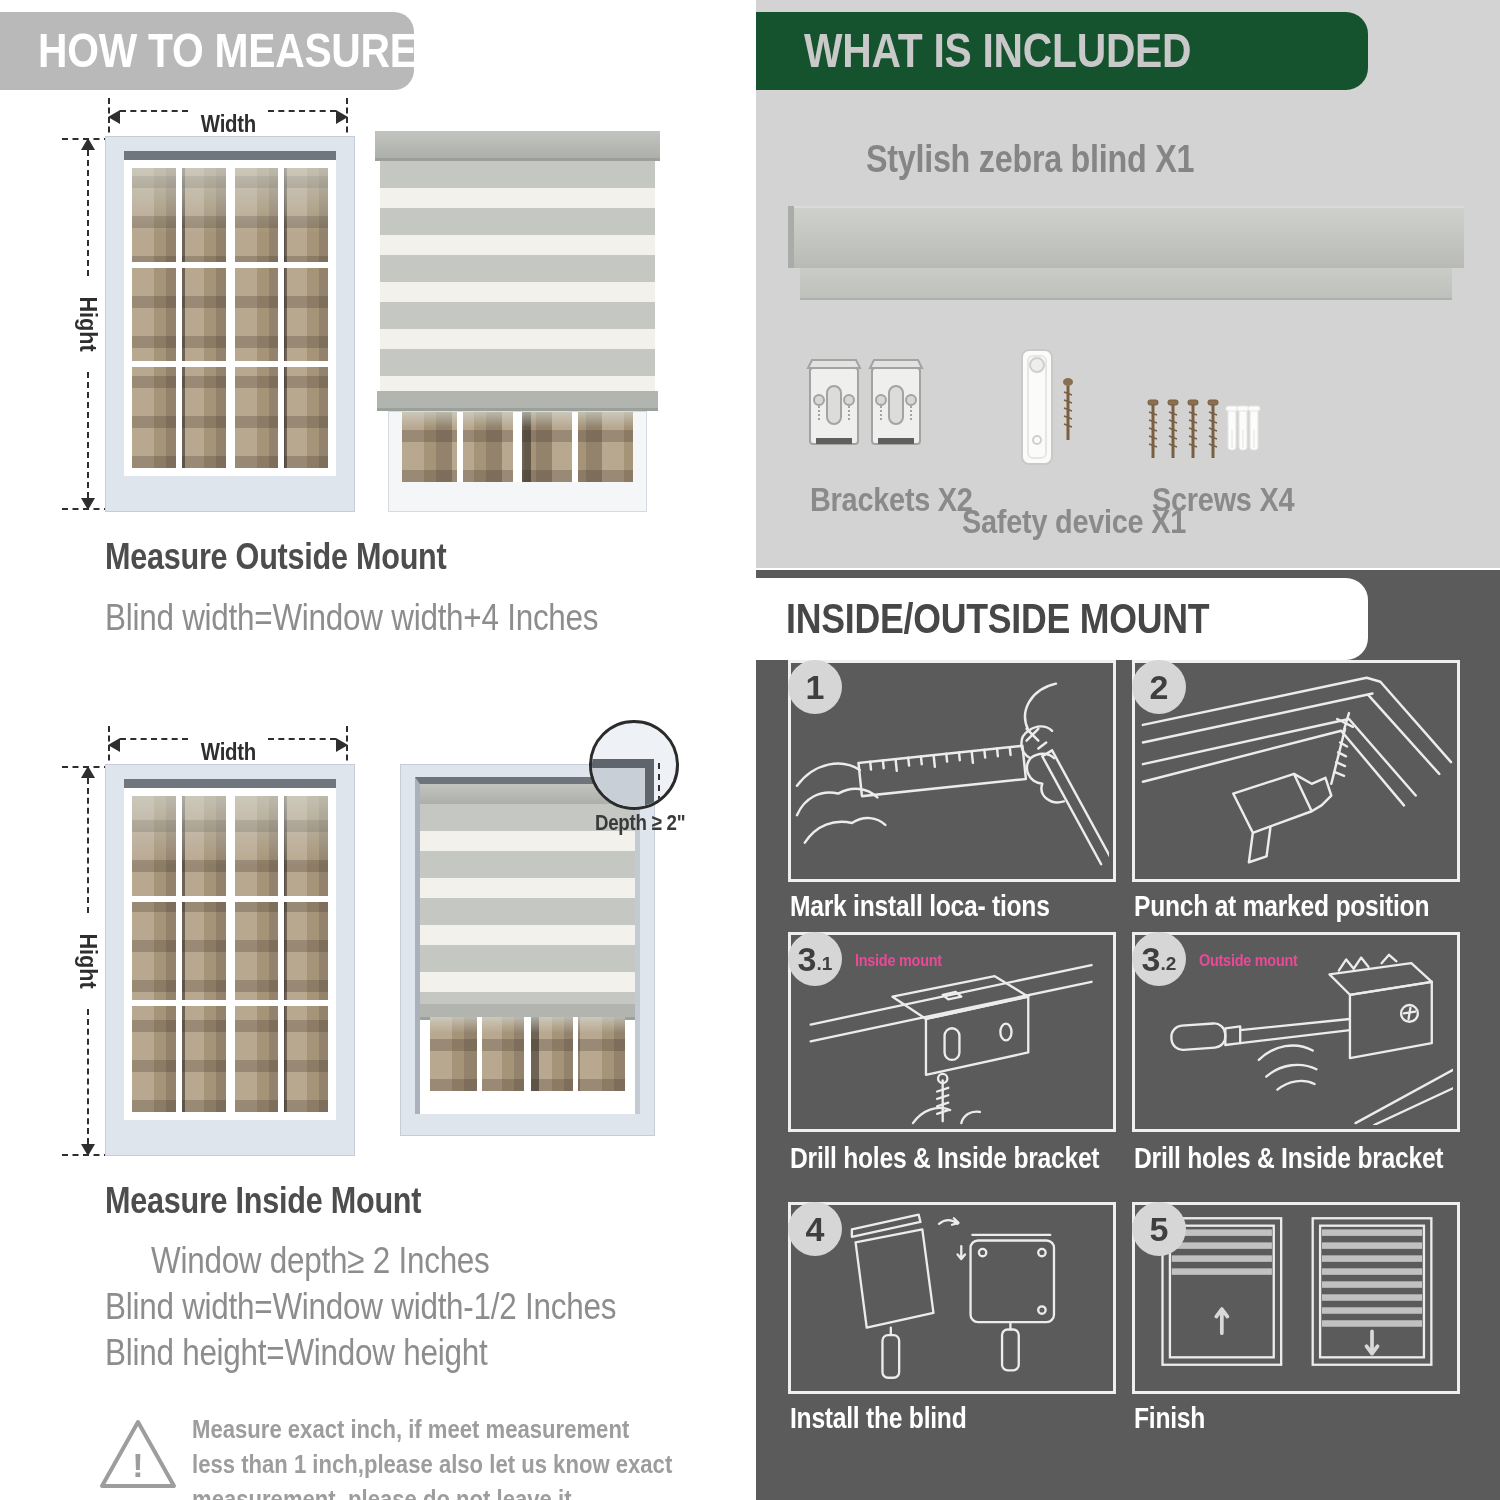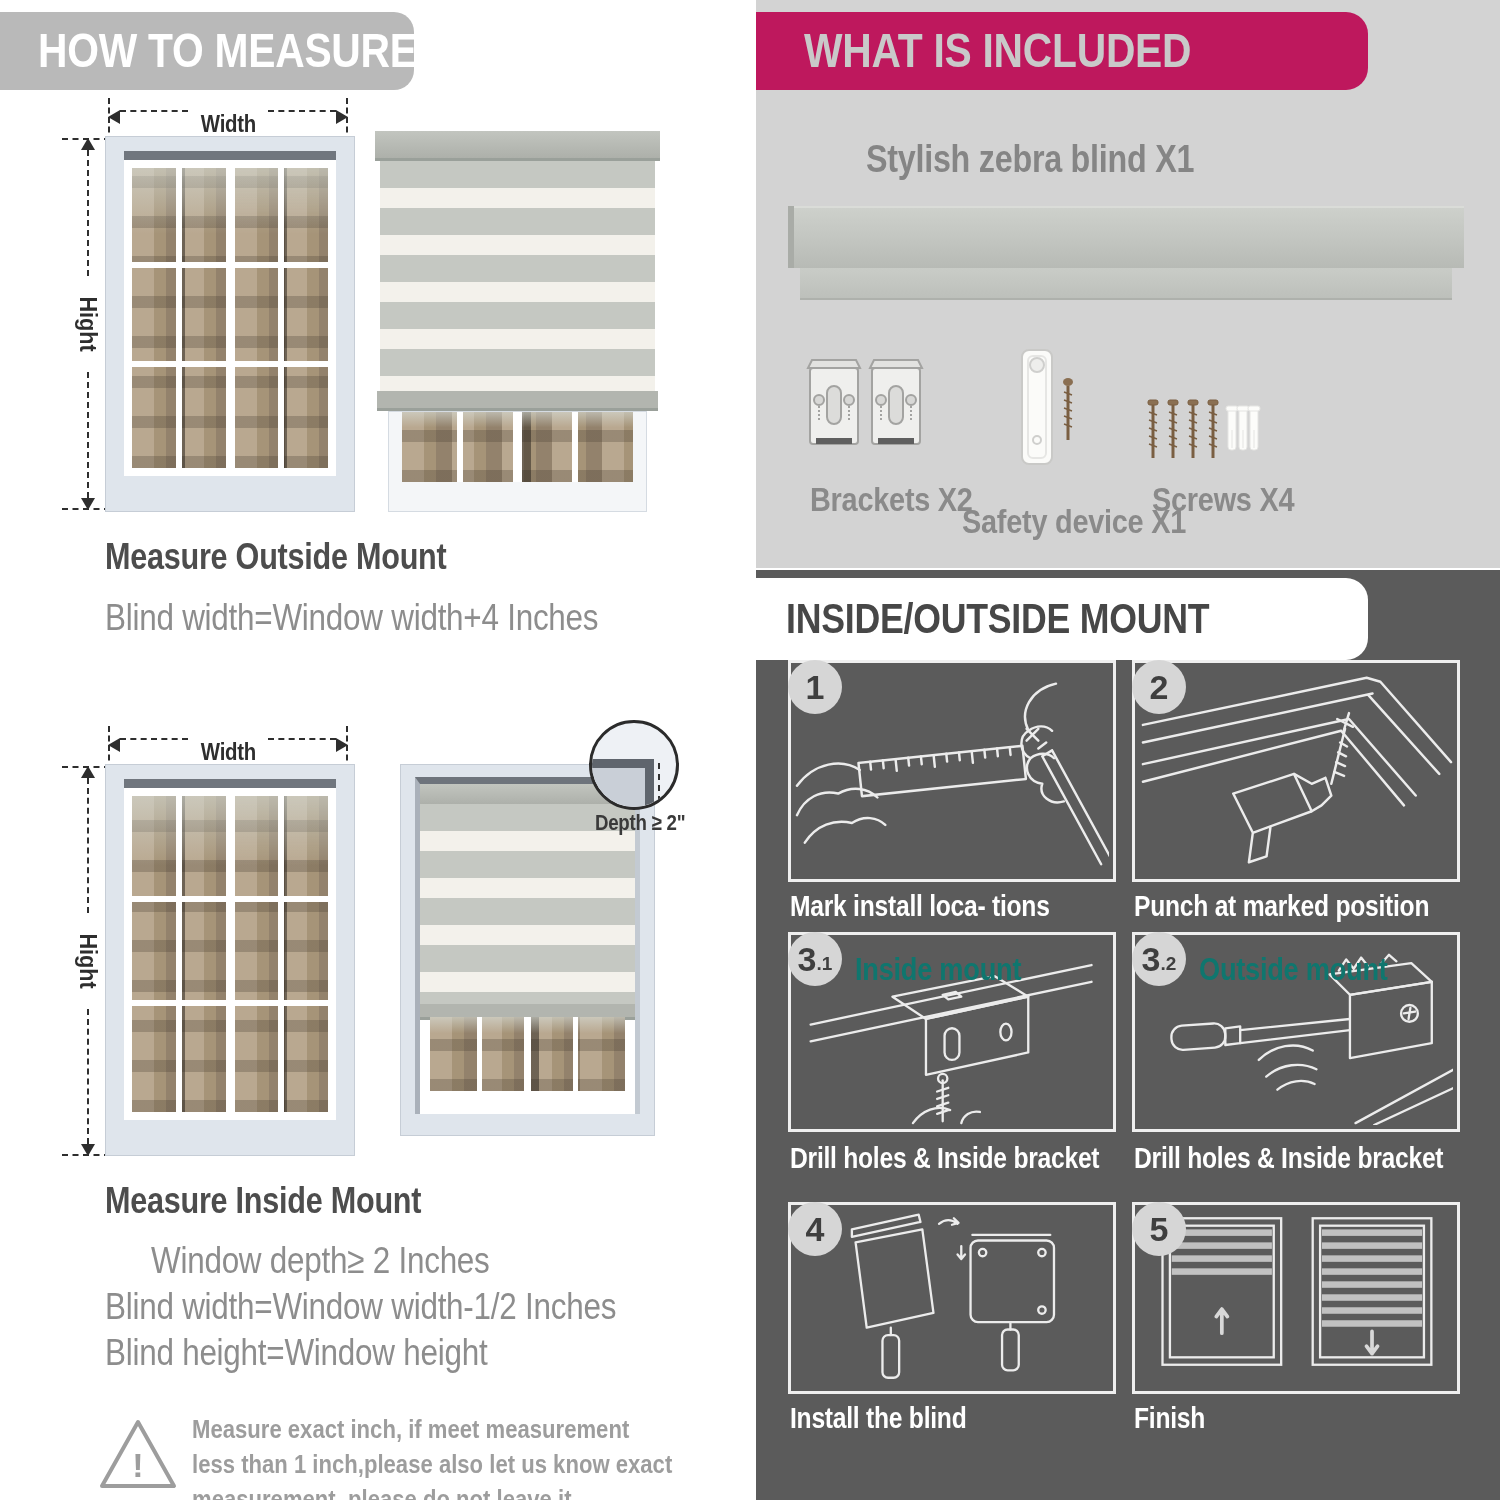--- a/index.html
+++ b/index.html
@@ -5,21 +5,21 @@
   html,body{margin:0;padding:0;background:#ffffff;}
   #canvas{position:relative;width:1500px;height:1500px;background:#ffffff;overflow:hidden;
           font-family:"Liberation Sans", sans-serif;}
   .abs{position:absolute;}
   .cond{display:inline-block;transform:scaleX(.85);transform-origin:0 50%;white-space:nowrap;letter-spacing:-.3px;}
   .condc{display:inline-block;transform:scaleX(.85);transform-origin:50% 50%;white-space:nowrap;letter-spacing:-.3px;}
 
   
   .hdr-left{left:0;top:12px;width:414px;height:78px;background:#b9b9b9;border-radius:0 20px 20px 0;
             color:#fff;font-weight:bold;font-size:48px;line-height:78px;padding-left:38px;box-sizing:border-box;}
-  .hdr-included{left:756px;top:12px;width:612px;height:78px;background:#be185d;border-radius:0 22px 22px 0;
+  .hdr-included{left:756px;top:12px;width:612px;height:78px;background:#14532d;border-radius:0 22px 22px 0;
             color:#c9c9c9;font-weight:bold;font-size:48px;line-height:78px;padding-left:48px;box-sizing:border-box;}
   .hdr-mount{left:756px;top:578px;width:612px;height:82px;background:#ffffff;border-radius:0 22px 22px 0;
             color:#474747;font-weight:bold;font-size:42px;line-height:82px;padding-left:30px;box-sizing:border-box;}
 
   
   .panel-top{left:756px;top:0;width:744px;height:568px;background:#d3d3d3;}
   .panel-dark{left:756px;top:570px;width:744px;height:930px;background:#5b5b5b;}
 
   
   .h-big{font-size:36px;font-weight:bold;color:#4d4d4d;}
@@ -78,21 +78,21 @@
   .blind-title{font-size:38px;font-weight:bold;color:#858585;text-align:center;}
   .cas-main{background:linear-gradient(180deg,#ced1cc 0%,#c2c5c0 55%,#b7bab5 100%);box-shadow:inset 6px 0 0 #a9aca7, inset 0 2px 0 #dadcd8;}
   .cas-sub{background:linear-gradient(180deg,#c9ccc7,#bcbfba);box-shadow:inset 0 -2px 0 #aeb1ac;}
 
   
   .stepbox{border:3px solid #efefef;box-sizing:border-box;}
   .stepnum{position:absolute;left:-3px;top:-3px;width:54px;height:54px;border-radius:50%;background:#d6d6d6;
            color:#3f3f3f;display:flex;align-items:center;justify-content:center;font-weight:bold;}
   .stepnum .n{font-size:34px;}
   .stepnum .s{font-size:19px;margin-top:10px;}
-  .steptitle{position:absolute;left:64px;top:16px;font-size:32px;font-weight:bold;color:#0f766e;text-align:right;}
+  .steptitle{position:absolute;left:64px;top:16px;font-size:17px;font-weight:bold;color:#ec4899;text-align:right;}
   .stepcap{font-size:29px;font-weight:bold;color:#ffffff;}
   .art{position:absolute;left:4px;top:4px;right:4px;bottom:4px;}
   .art svg{width:100%;height:100%;}
 
   .warn-mark{font-size:34px;font-weight:bold;color:#9d9d9d;}
 </style>
 </head>
 <body>
 
 <div id="canvas">

